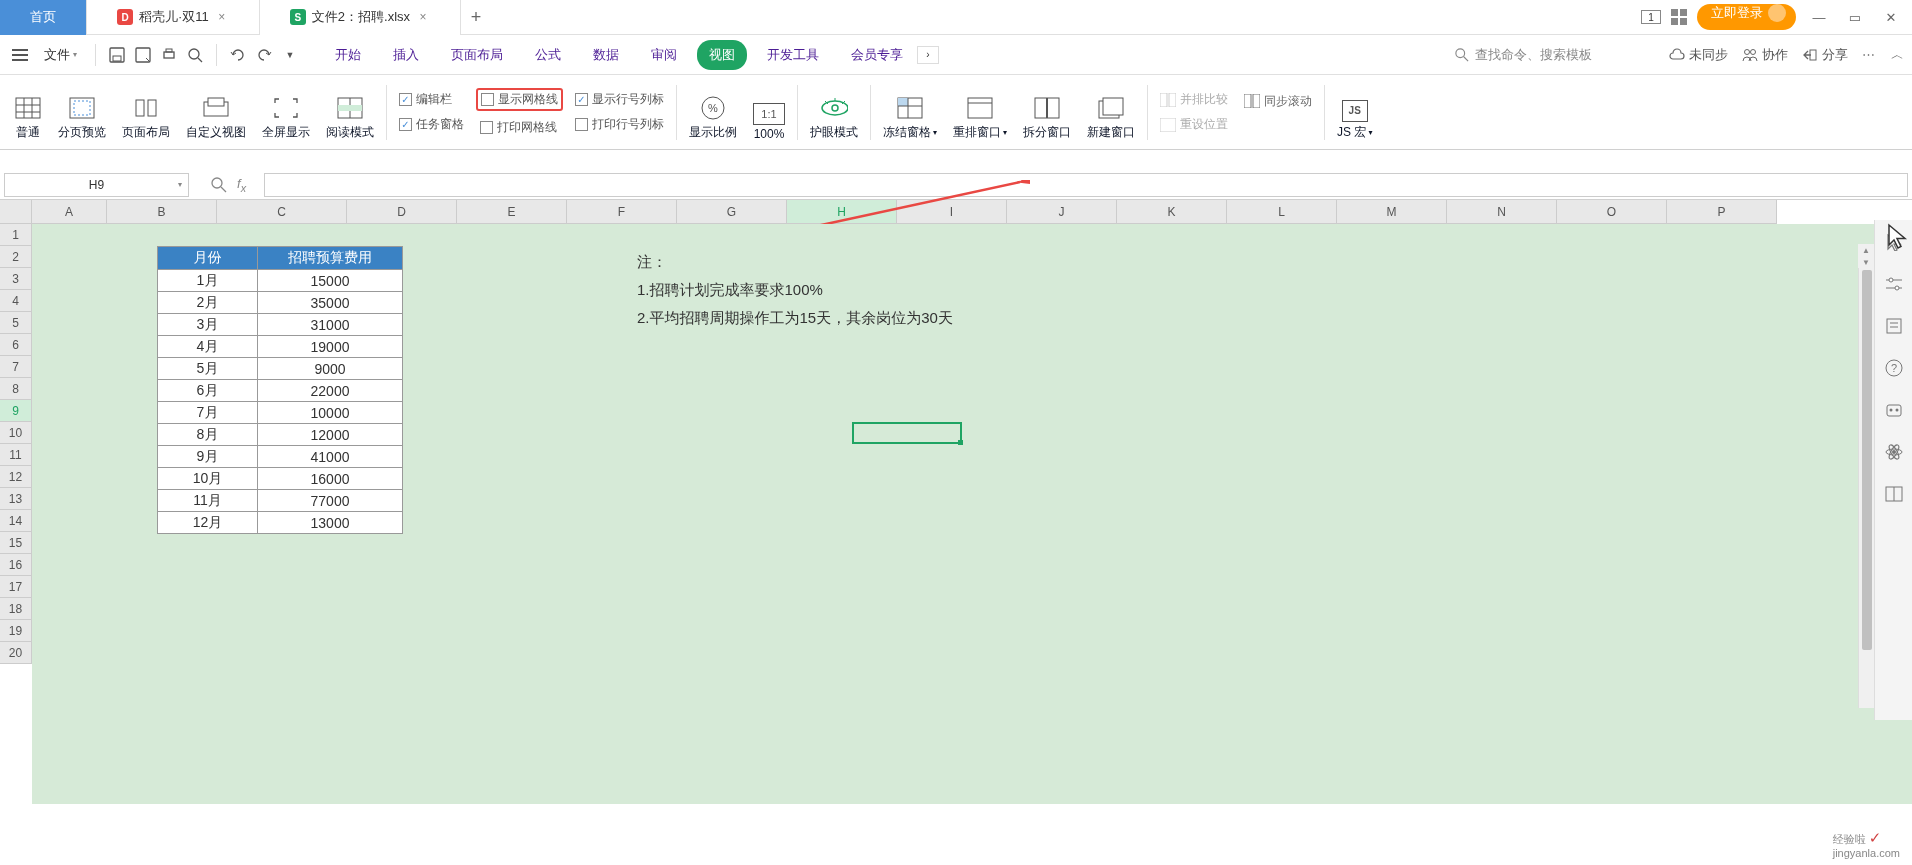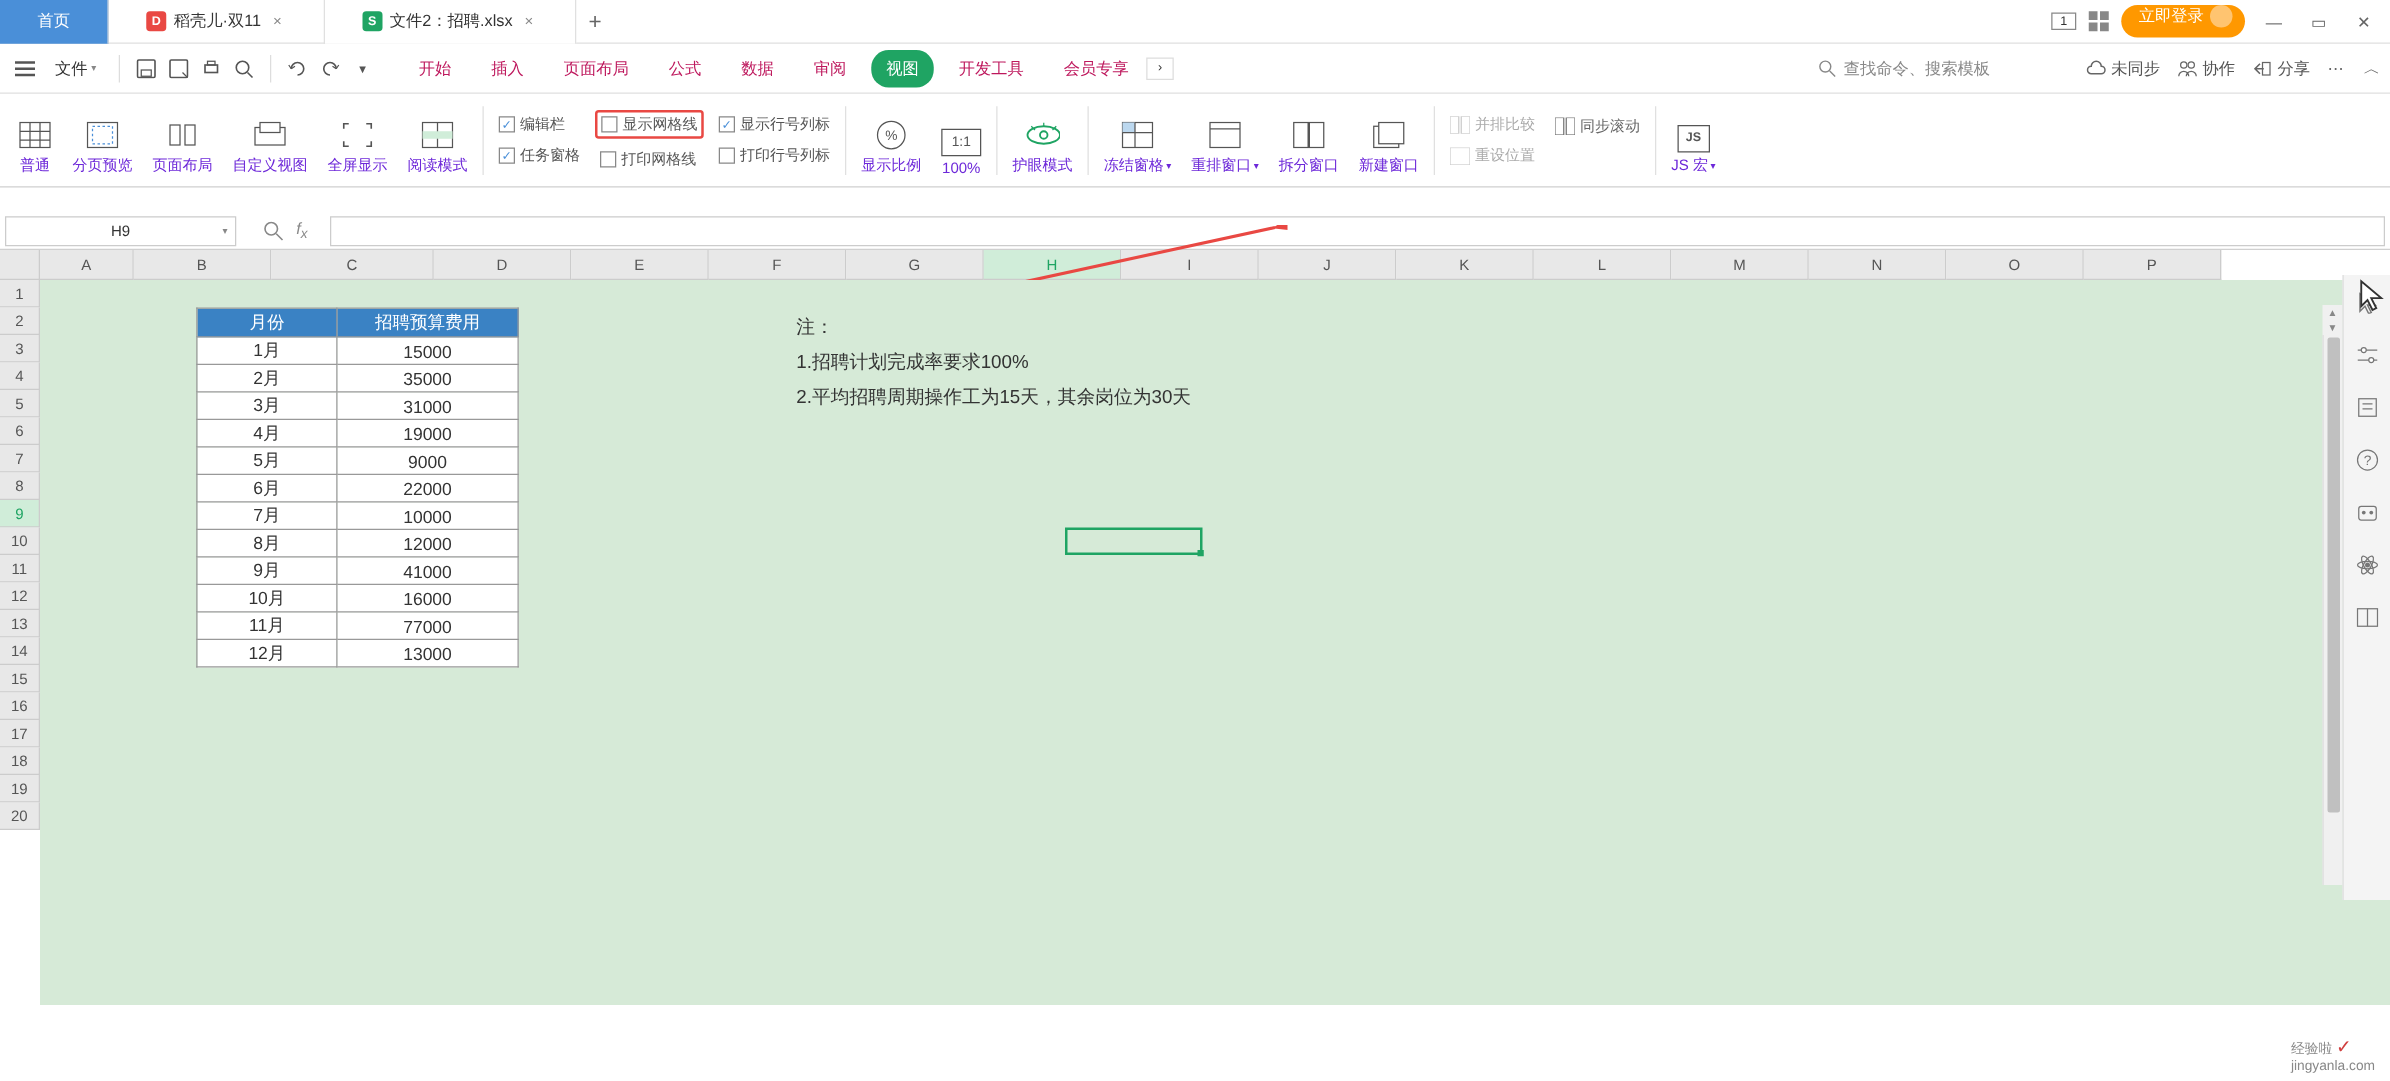--- a/index.html
+++ b/index.html
@@ -21,31 +21,31 @@
 
 .menubar { height:40px; display:flex; align-items:center; border-bottom:1px solid #e0e0e0; padding:0 8px; gap:2px; }
 .menu-left { display:flex; align-items:center; gap:4px; }
 .hamburger { display:flex; flex-direction:column; gap:3px; padding:4px; }
 .hamburger span { width:16px; height:2px; background:#555; }
 .file-menu { padding:4px 8px; display:flex; align-items:center; gap:3px; }
 .file-menu::after { content:"▾"; font-size:8px; color:#888; }
 .divider-v { width:1px; height:22px; background:#ddd; margin:0 6px; }
 .qat-icon { width:22px; height:22px; display:flex; align-items:center; justify-content:center; color:#555; cursor:pointer; }
 .menu-tabs { display:flex; align-items:center; gap:8px; margin-left:20px; }
-.menu-tab { padding:6px 12px; cursor:pointer; color:#be185d; border-radius:4px; }
+.menu-tab { padding:6px 12px; cursor:pointer; color:#4c1d95; border-radius:4px; }
 .menu-tab.active { background:#1fa463; color:#fff; border-radius:14px; }
 .menu-right { margin-left:auto; display:flex; align-items:center; gap:14px; }
 .search-box { display:flex; align-items:center; gap:6px; color:#888; width:200px; }
 .sync { display:flex; align-items:center; gap:4px; color:#555; }
 .chevron-box { width:22px; border:1px solid #ddd; height:18px; display:flex; align-items:center; justify-content:center; font-size:10px; }
 
 .ribbon { height:75px; border-bottom:1px solid #d0d0d0; display:flex; align-items:center; padding:0 6px; }
 .rib-group { display:flex; flex-direction:column; align-items:center; gap:2px; padding:4px 8px; cursor:pointer; height:65px; justify-content:flex-end; }
 .rib-group .ico { width:28px; height:28px; display:flex; align-items:center; justify-content:center; color:#555; }
-.rib-group .lbl { font-size:12px; color:#6d28d9; display:flex; align-items:center; gap:2px; }
+.rib-group .lbl { font-size:12px; color:#0f172a; display:flex; align-items:center; gap:2px; }
 .rib-sep { width:1px; height:55px; background:#e0e0e0; margin:0 4px; }
 .check-col { display:flex; flex-direction:column; gap:8px; padding:4px 8px; justify-content:center; height:65px; }
 .check-row { display:flex; align-items:center; gap:4px; font-size:12px; color:#555; }
 .chk { width:13px; height:13px; border:1px solid #888; display:flex; align-items:center; justify-content:center; font-size:10px; color:#4a8fd8; }
 .highlight-box { border:2.5px solid #e94843; border-radius:3px; padding:1px 3px; margin:0 -4px; }
 .arrow-annotation { position:absolute; left:770px; top:105px; pointer-events:none; }
 
 .formula-bar { height:30px; border-bottom:1px solid #d0d0d0; display:flex; align-items:center; }
 .name-box { width:185px; height:24px; border:1px solid #ccc; margin:0 4px; display:flex; align-items:center; justify-content:center; font-size:12px; position:relative; }
 .name-box::after { content:"▾"; position:absolute; right:6px; font-size:8px; color:#888; }
@@ -57,21 +57,21 @@
 .col-headers { display:flex; height:24px; }
 .col-h { background:#e8e8e8; border-right:1px solid #ccc; border-bottom:1px solid #ccc; display:flex; align-items:center; justify-content:center; font-size:12px; color:#555; }
 .col-h.sel { background:#d0edd9; color:#1fa463; }
 .row-headers { display:flex; flex-direction:column; }
 .row-h { width:32px; height:22px; background:#e8e8e8; border-right:1px solid #ccc; border-bottom:1px solid #ccc; display:flex; align-items:center; justify-content:center; font-size:12px; color:#555; }
 .row-h.sel { background:#d0edd9; color:#1fa463; }
 .grid-body { background:#d6ead7; position:relative; flex:1; }
 .data-table { position:absolute; left:125px; top:22px; border-collapse:collapse; }
 .data-table th { background:#3a82c4; color:#fff; border:1px solid #999; padding:2px 8px; font-weight:normal; text-align:center; font-size:14px; height:22px; }
 .data-table td { background:#fff; border:1px solid #999; padding:1px 8px; text-align:center; font-size:14px; height:22px; }
-.data-table .mcol { width:112px; }
+.data-table .mcol { width:100px; }
 .data-table .vcol { width:145px; }
 .notes { position:absolute; left:605px; top:24px; color:#333; font-size:15px; line-height:28px; }
 .sel-cell { position:absolute; border:2px solid #1fa463; width:110px; height:22px; }
 .sel-cell::after { content:""; position:absolute; right:-3px; bottom:-3px; width:5px; height:5px; background:#1fa463; }
 
 .right-panel { position:absolute; right:0; top:220px; width:38px; background:#f4f4f4; border-left:1px solid #ddd; height:500px; display:flex; flex-direction:column; align-items:center; gap:22px; padding-top:12px; }
 .rp-icon { width:20px; height:20px; color:#777; display:flex; align-items:center; justify-content:center; }
 .scroll-v { position:absolute; right:38px; top:268px; width:16px; height:440px; background:#f0f0f0; border-left:1px solid #ddd; }
 .scroll-thumb { background:#c0c0c0; width:10px; height:380px; margin:2px auto; border-radius:2px; }
 .scroll-arrows { position:absolute; right:38px; top:244px; width:16px; height:24px; background:#f0f0f0; display:flex; flex-direction:column; align-items:center; justify-content:space-around; font-size:8px; color:#888; }

